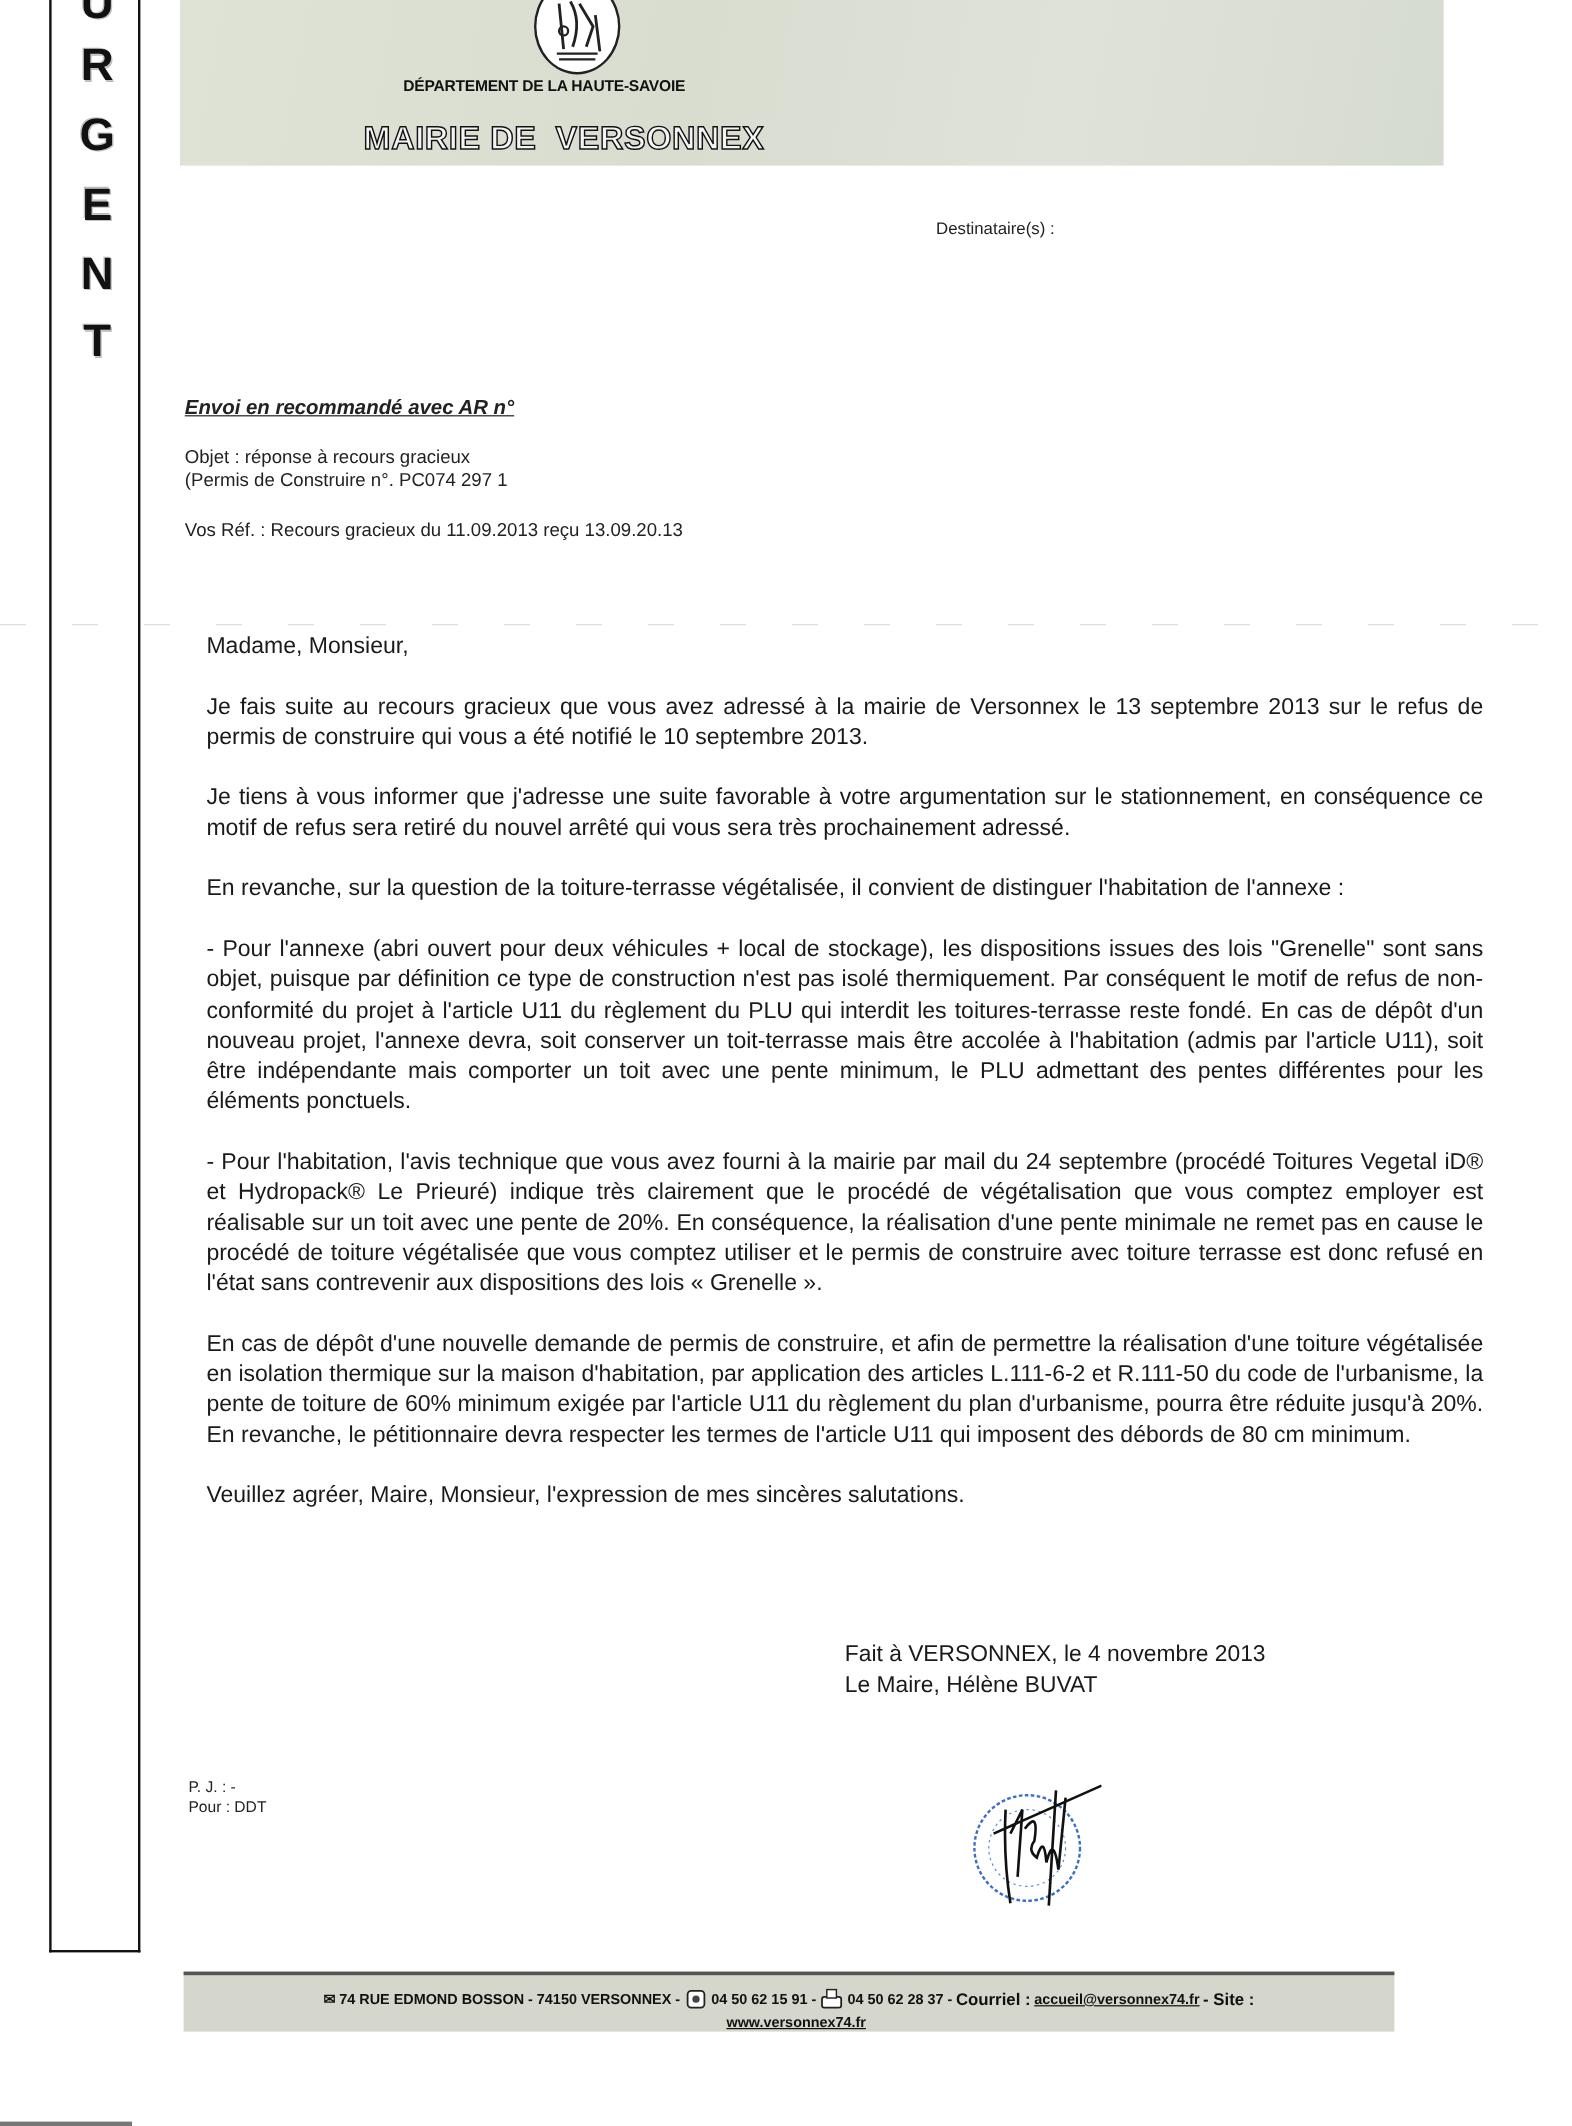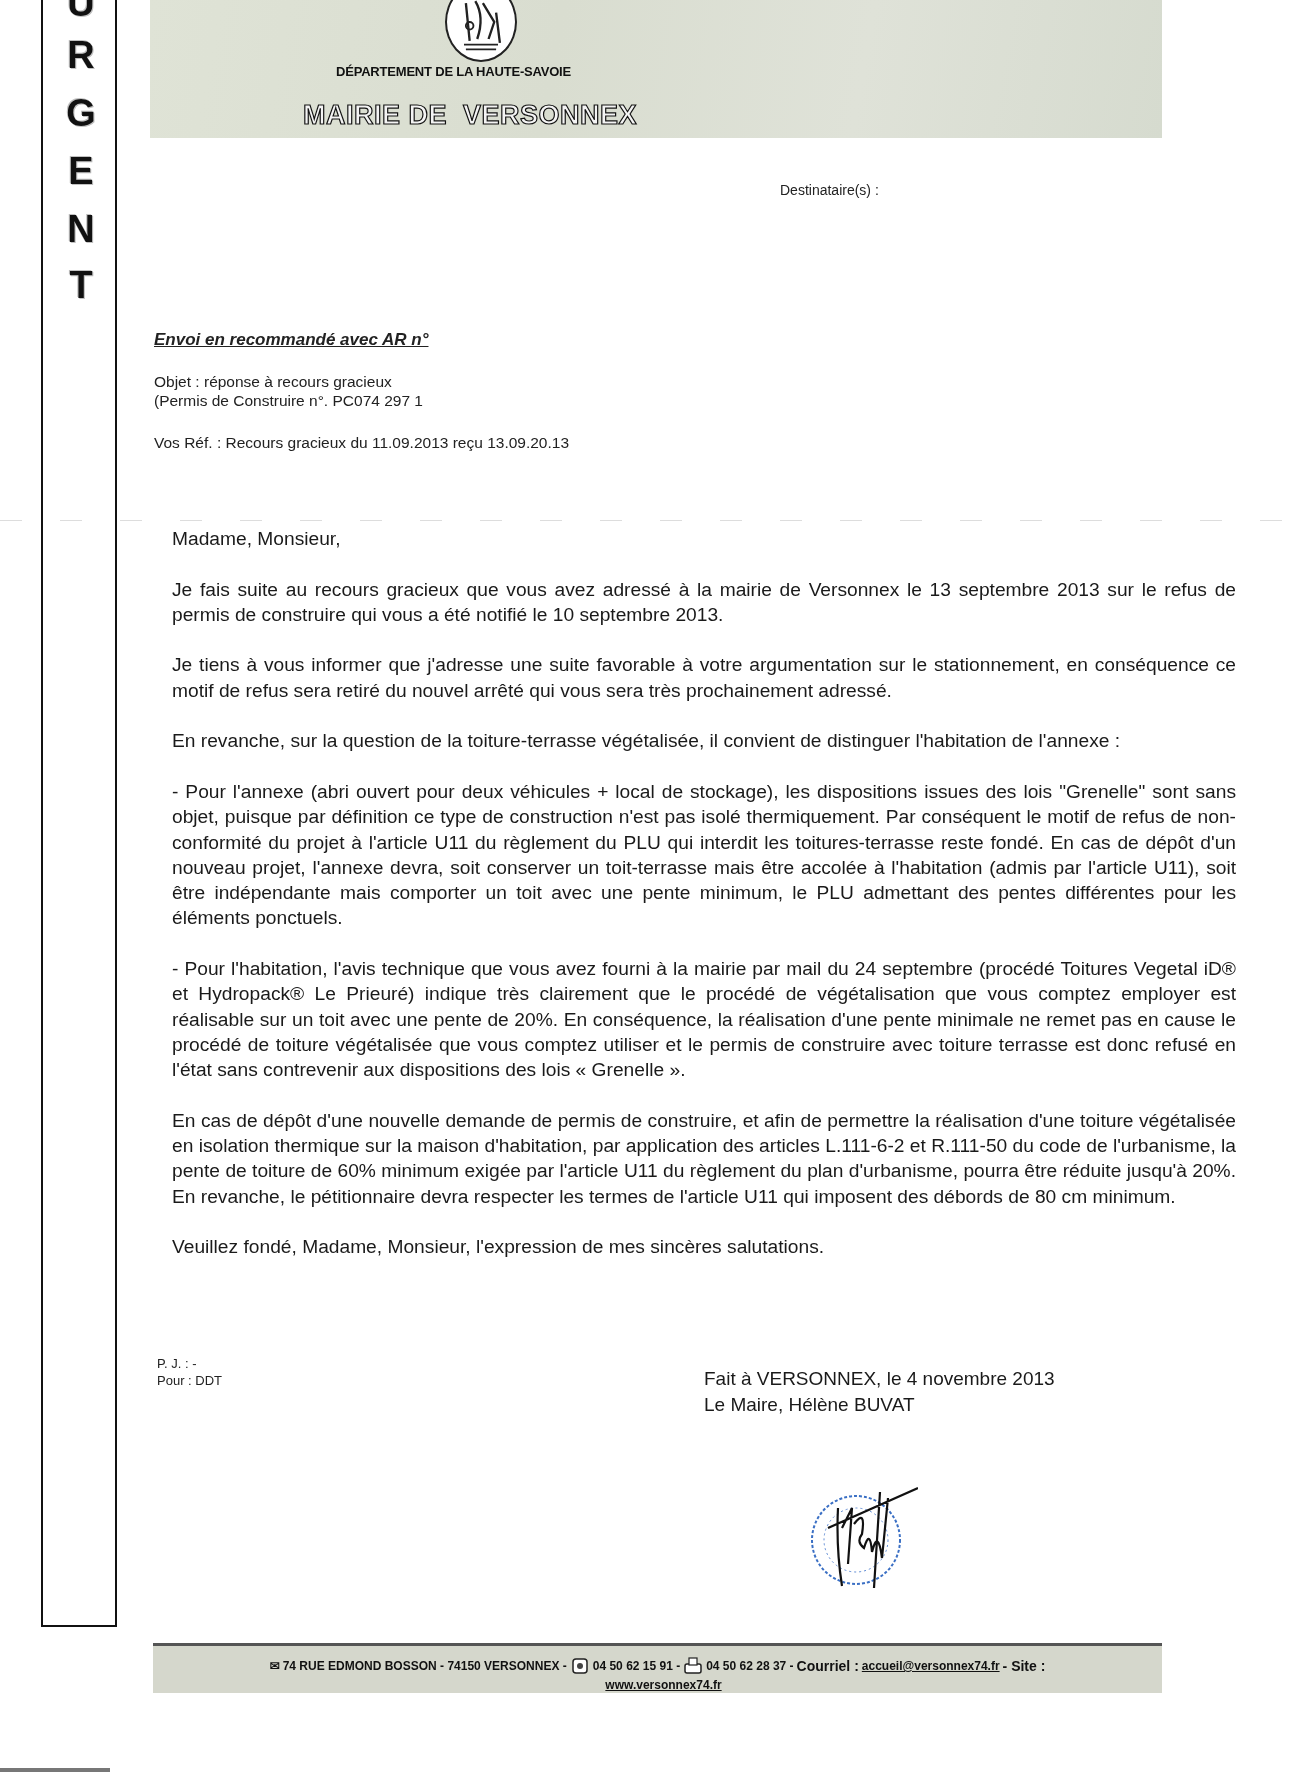--- a/index.html
+++ b/index.html
@@ -14,20 +14,21 @@
   }
   .urgent-letter {
     position: absolute; left: 0; width: 76px; text-align: center;
     font-family: "Liberation Sans", sans-serif; font-weight: bold;
     font-size: 38px; color: #111;
     text-shadow: 0 0 1px #fff, 1px 1px 0 #bbb, -1px -1px 0 #bbb;
   }
   .header-band {
     position: absolute; left: 150px; top: 0; width: 1012px; height: 138px;
     background: linear-gradient(100deg, #dfe3d6 0%, #d9ddd0 40%, #dfe2d8 70%, #d6dbcf 100%);
+    padding-left: 41px;
   }
   .crest {
     position: absolute; left: 295px; top: -18px; width: 72px; height: 80px;
     background: #fff; border: 2px solid #222; border-radius: 50%;
     box-sizing: border-box; overflow: hidden;
   }
   .crest svg { width: 100%; height: 100%; }
   .dept {
     position: absolute; left: 186px; top: 64px;
     font-size: 13px; font-weight: bold; color: #111; letter-spacing: -0.2px;
@@ -46,21 +47,21 @@
   }
   .meta { position: absolute; left: 154px; font-size: 15.5px; color: #222; line-height: 19px; text-align: right; }
   .letter-body {
     position: absolute; left: 172px; top: 526px; width: 1064px;
     font-size: 19.2px; line-height: 25.3px; color: #1a1a1a;
   }
   .letter-body p { margin: 0 0 25.3px 0; text-align: justify; }
   .signature-block {
     position: absolute; left: 704px; top: 1366px; font-size: 19px; line-height: 26px; color: #1a1a1a;
   }
-  .pj { position: absolute; left: 157px; top: 1355px; font-size: 13px; line-height: 17px; color: #222; }
+  .pj { position: absolute; left: 157px; top: 1480px; font-size: 13px; line-height: 17px; color: #222; }
   .stamp {
     position: absolute; left: 808px; top: 1468px; width: 110px; height: 130px;
   }
   .footer-band {
     position: absolute; left: 153px; top: 1643px; width: 1009px; height: 50px;
     background: #d5d7cc; border-top: 3px solid #555;
     font-family: "Liberation Sans", sans-serif; font-weight: bold; color: #111;
     font-size: 12px; text-align: center; box-sizing: border-box; padding-top: 10px;
   }
   .footer-line1 { display: flex; justify-content: center; align-items: center; gap: 3px; }
@@ -111,21 +112,21 @@
 <div class="fold-line"></div>
 
 <div class="letter-body">
   <p>Madame, Monsieur,</p>
   <p>Je fais suite au recours gracieux que vous avez adressé à la mairie de Versonnex le 13 septembre 2013 sur le refus de permis de construire qui vous a été notifié le 10 septembre 2013.</p>
   <p>Je tiens à vous informer que j'adresse une suite favorable à votre argumentation sur le stationnement, en conséquence ce motif de refus sera retiré du nouvel arrêté qui vous sera très prochainement adressé.</p>
   <p>En revanche, sur la question de la toiture-terrasse végétalisée, il convient de distinguer l'habitation de l'annexe :</p>
   <p>- Pour l'annexe (abri ouvert pour deux véhicules + local de stockage), les dispositions issues des lois "Grenelle" sont sans objet, puisque par définition ce type de construction n'est pas isolé thermiquement. Par conséquent le motif de refus de non-conformité du projet à l'article U11 du règlement du PLU qui interdit les toitures-terrasse reste fondé. En cas de dépôt d'un nouveau projet, l'annexe devra, soit conserver un toit-terrasse mais être accolée à l'habitation (admis par l'article U11), soit être indépendante mais comporter un toit avec une pente minimum, le PLU admettant des pentes différentes pour les éléments ponctuels.</p>
   <p>- Pour l'habitation, l'avis technique que vous avez fourni à la mairie par mail du 24 septembre (procédé Toitures Vegetal iD® et Hydropack® Le Prieuré) indique très clairement que le procédé de végétalisation que vous comptez employer est réalisable sur un toit avec une pente de 20%. En conséquence, la réalisation d'une pente minimale ne remet pas en cause le procédé de toiture végétalisée que vous comptez utiliser et le permis de construire avec toiture terrasse est donc refusé en l'état sans contrevenir aux dispositions des lois « Grenelle ».</p>
   <p>En cas de dépôt d'une nouvelle demande de permis de construire, et afin de permettre la réalisation d'une toiture végétalisée en isolation thermique sur la maison d'habitation, par application des articles L.111-6-2 et R.111-50 du code de l'urbanisme, la pente de toiture de 60% minimum exigée par l'article U11 du règlement du plan d'urbanisme, pourra être réduite jusqu'à 20%. En revanche, le pétitionnaire devra respecter les termes de l'article U11 qui imposent des débords de 80 cm minimum.</p>
-  <p>Veuillez fondé, Madame, Monsieur, l'expression de mes sincères salutations.</p>
+  <p>Veuillez agréer, Maire, Monsieur, l'expression de mes sincères salutations.</p>
 </div>
 
 <div class="signature-block">
   <div>Fait à VERSONNEX, le 4 novembre 2013</div>
   <div>Le Maire, Hélène BUVAT</div>
 </div>
 
 <div class="pj">
   <div>P. J. : -</div>
   <div>Pour : DDT</div>

